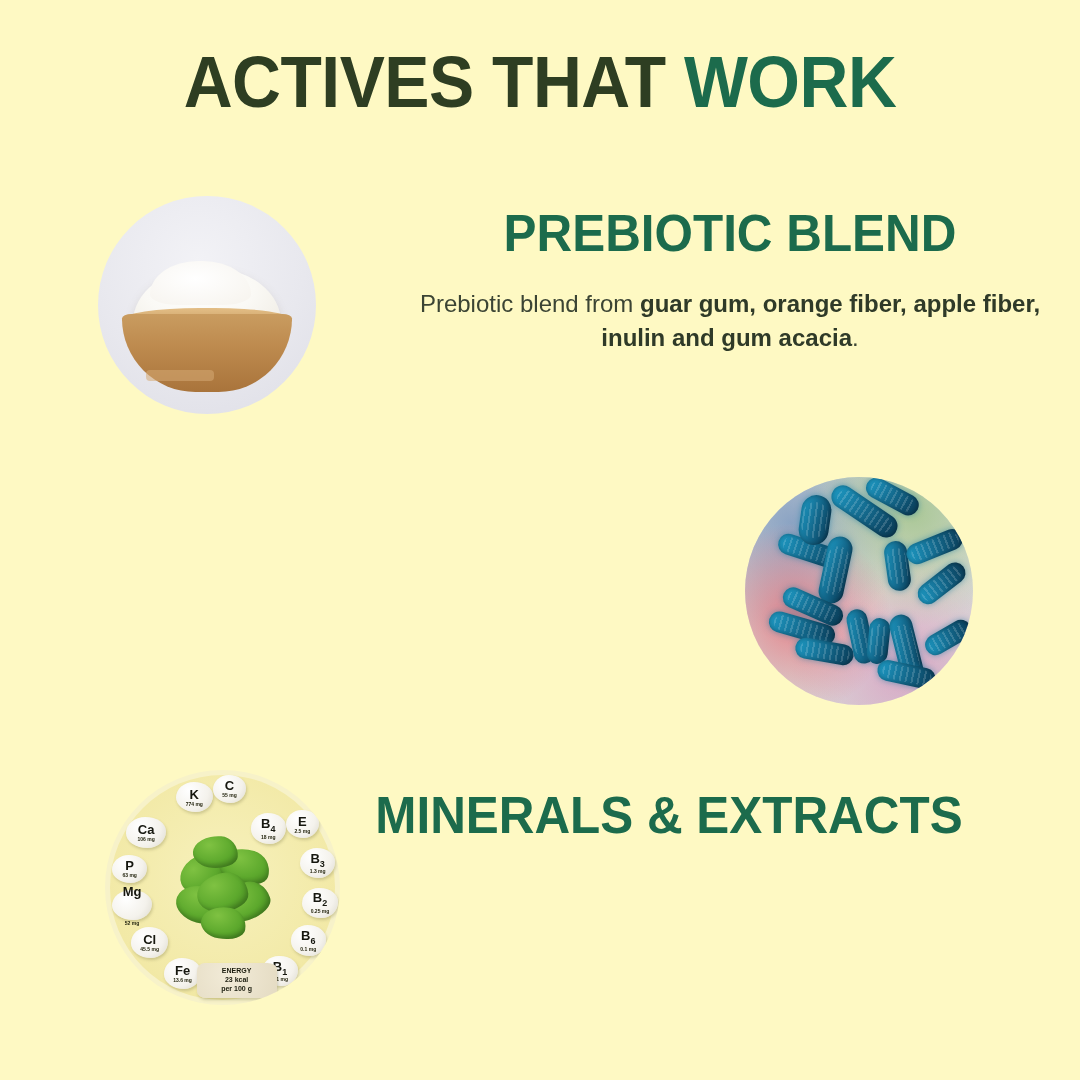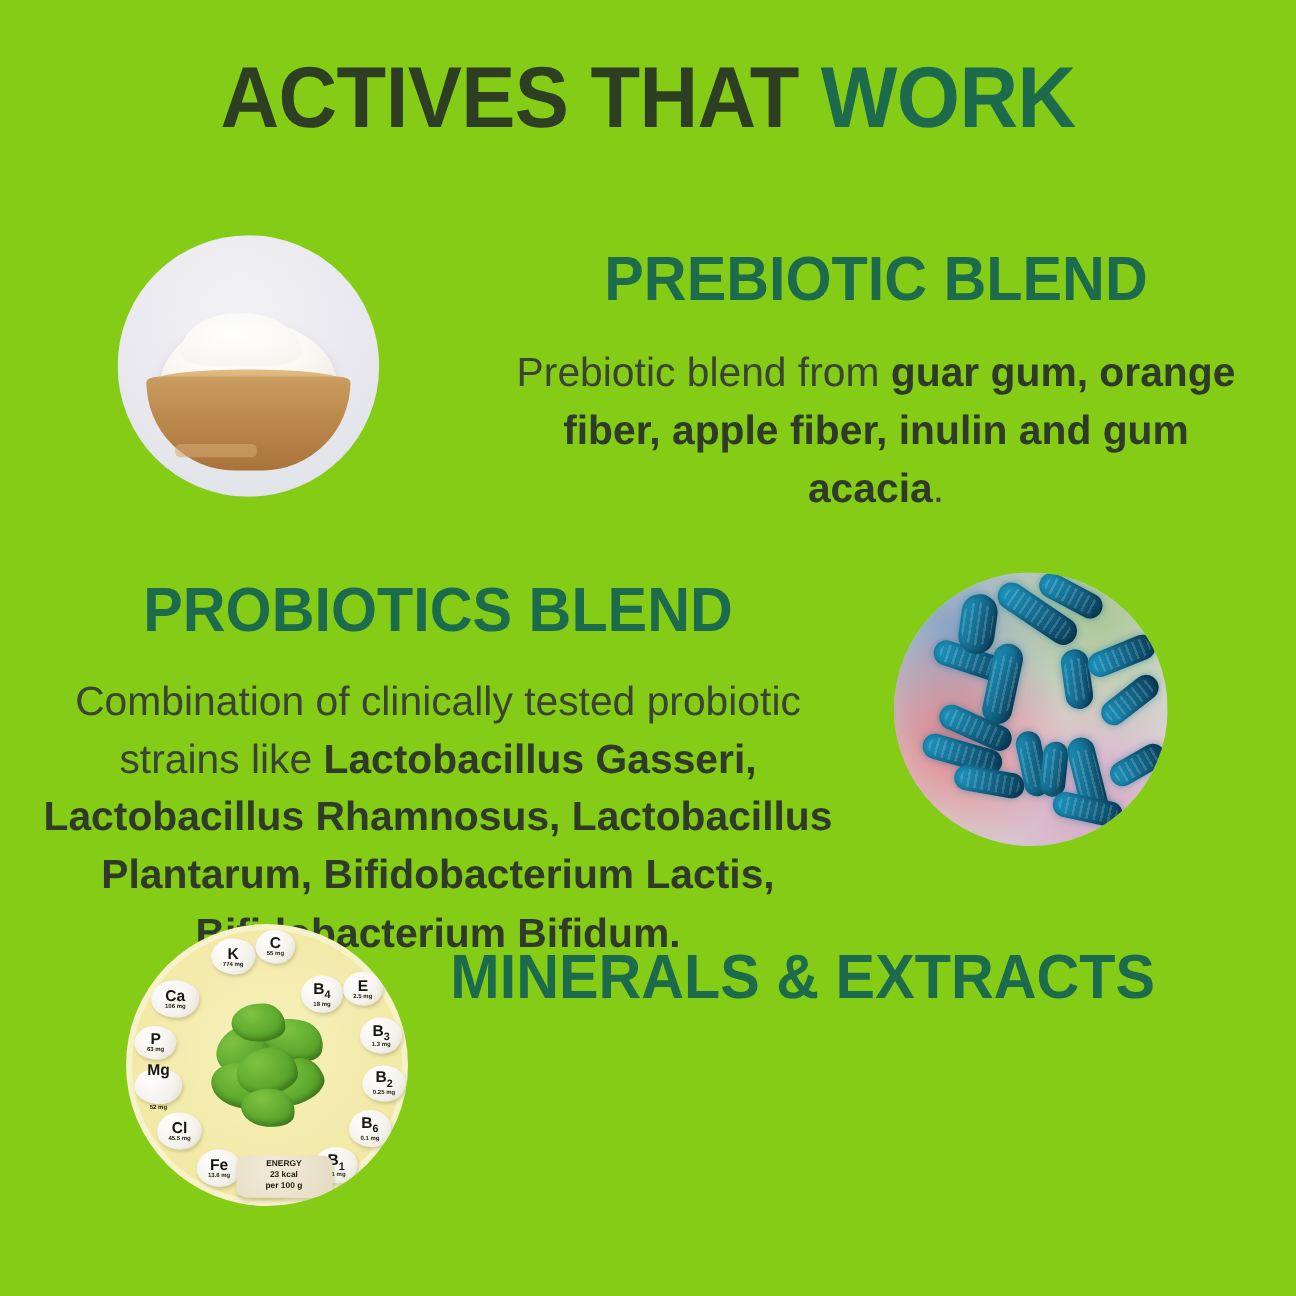--- a/index.html
+++ b/index.html
@@ -13,21 +13,21 @@
   body {
     background: #FDF6EF;
     font-family: "Liberation Sans", sans-serif;
     position: relative;
   }
 
   .page {
     position: relative;
     width: 1080px;
     height: 1080px;
-    background: #84cc16;
+    background: #fef9c3;
   }
 
   
   .main-title {
     position: absolute;
     top: 46px;
     left: 0;
     width: 1080px;
     text-align: center;
     font-family: "Liberation Sans Narrow", "Liberation Sans", sans-serif;
@@ -48,21 +48,21 @@
     font-size: 52px;
     color: #1C6B4C;
     line-height: 1.05;
     white-space: nowrap;
     transform: scaleX(0.95);
     transform-origin: center;
   }
 
   .body-text {
     font-family: "Liberation Sans", sans-serif;
-    font-size: 34px;
+    font-size: 24px;
     line-height: 1.42;
     color: #3B4434;
     font-weight: 400;
   }
   .body-text b { font-weight: 700; color: #2F3A28; }
 
   
   .sec1-img {
     position: absolute;
     left: 98px;
@@ -264,24 +264,20 @@
         <div class="powder-bowl-band"></div>
       </div>
     </div>
   </div>
 
   <div class="sec1-text">
     <div class="section-heading">PREBIOTIC BLEND</div>
     <p class="body-text"><span>Prebiotic blend from </span><b>guar gum, orange fiber, apple fiber, inulin and gum acacia</b><span>.</span></p>
   </div>
 
-  <div class="sec2-text">
-    <div class="section-heading">PROBIOTICS BLEND</div>
-    <p class="body-text"><span>Combination of clinically tested probiotic strains like </span><b>Lactobacillus Gasseri, Lactobacillus Rhamnosus, Lactobacillus Plantarum, Bifidobacterium Lactis, Bifidobacterium Bifidum.</b><span></span></p>
-  </div>
 
   <div class="sec2-img">
     <div class="bact-scene">
       <div class="rod" style="left:14%;  top:28%;  width:30%; height:9%;  transform:rotate(18deg);"></div>
       <div class="rod" style="left:24%;  top:8%;   width:13%; height:22%; transform:rotate(8deg);"></div>
       <div class="rod" style="left:36%;  top:10%;  width:33%; height:10%; transform:rotate(34deg);"></div>
       <div class="rod" style="left:34%;  top:26%;  width:11%; height:30%; transform:rotate(12deg);"></div>
       <div class="rod" style="left:52%;  top:4%;   width:25%; height:9%;  transform:rotate(28deg);"></div>
       <div class="rod" style="left:62%;  top:28%;  width:10%; height:22%; transform:rotate(-8deg);"></div>
       <div class="rod" style="left:70%;  top:26%;  width:26%; height:9%;  transform:rotate(-22deg);"></div>

